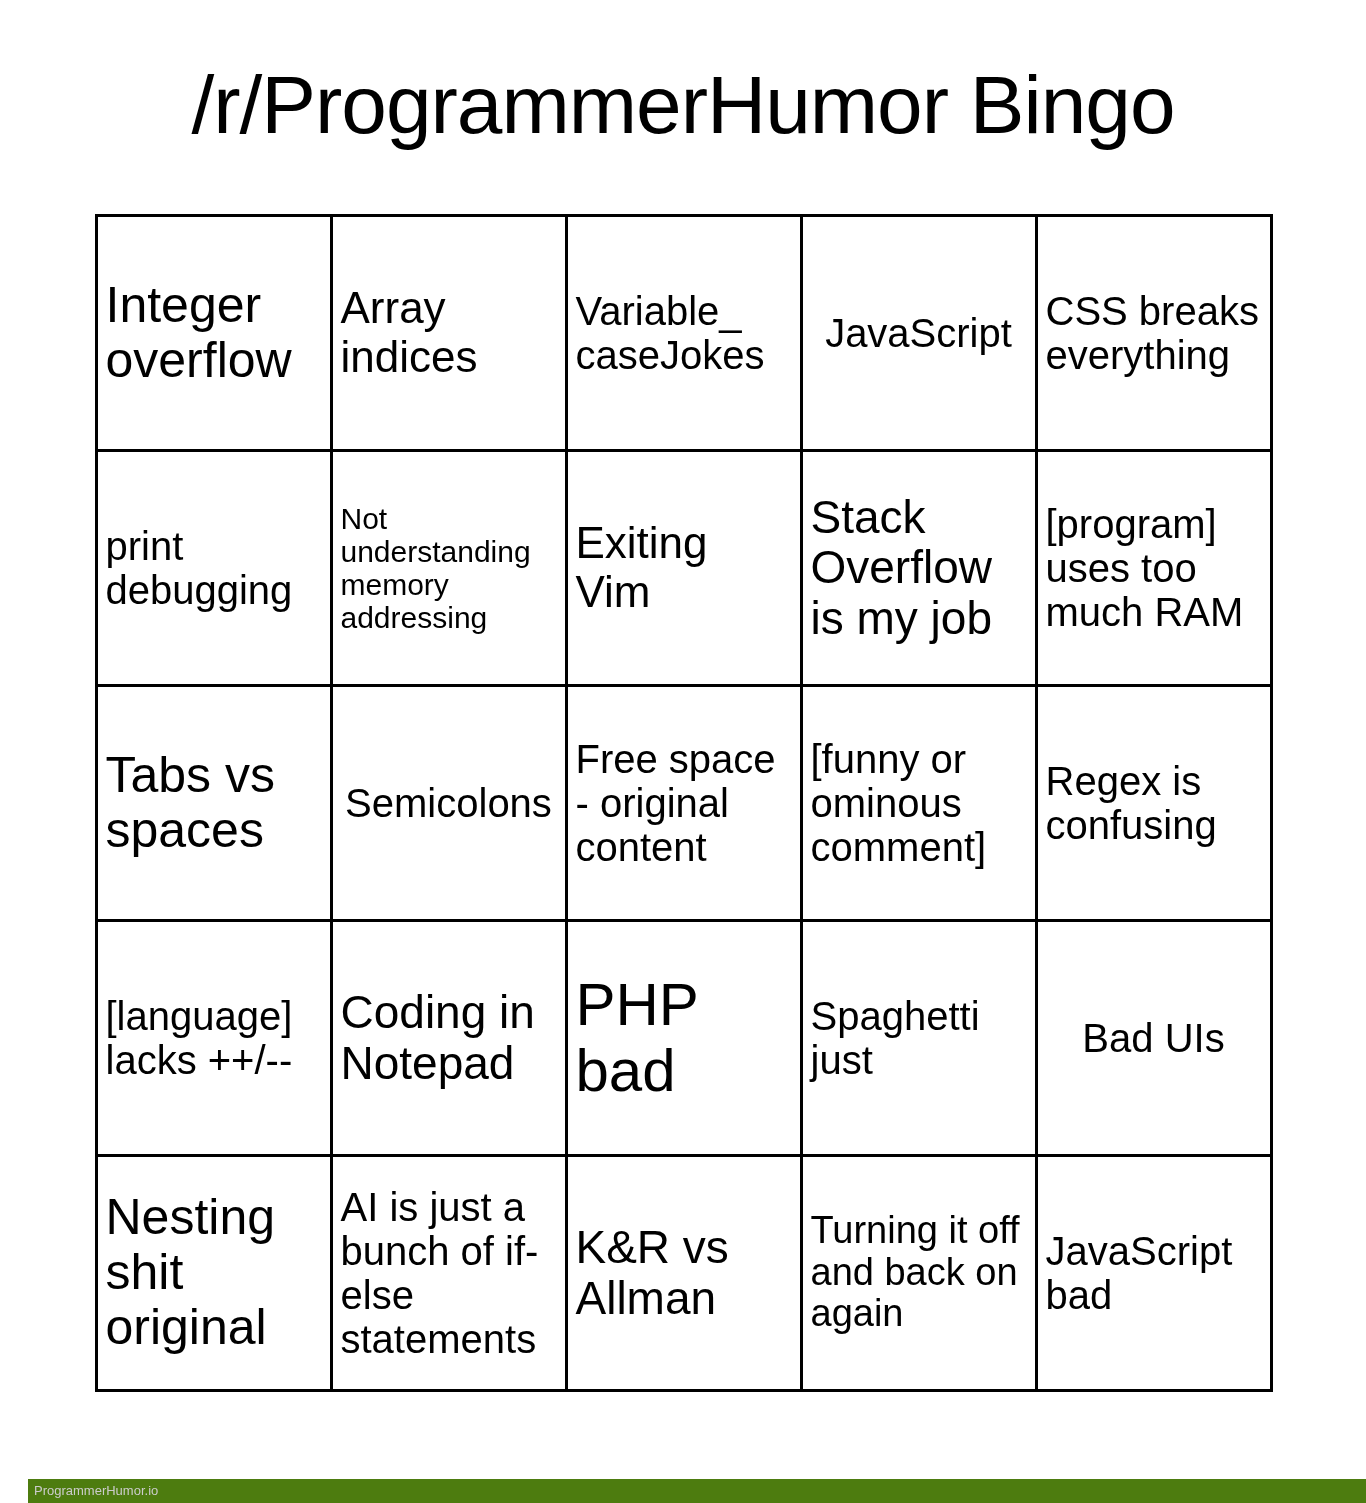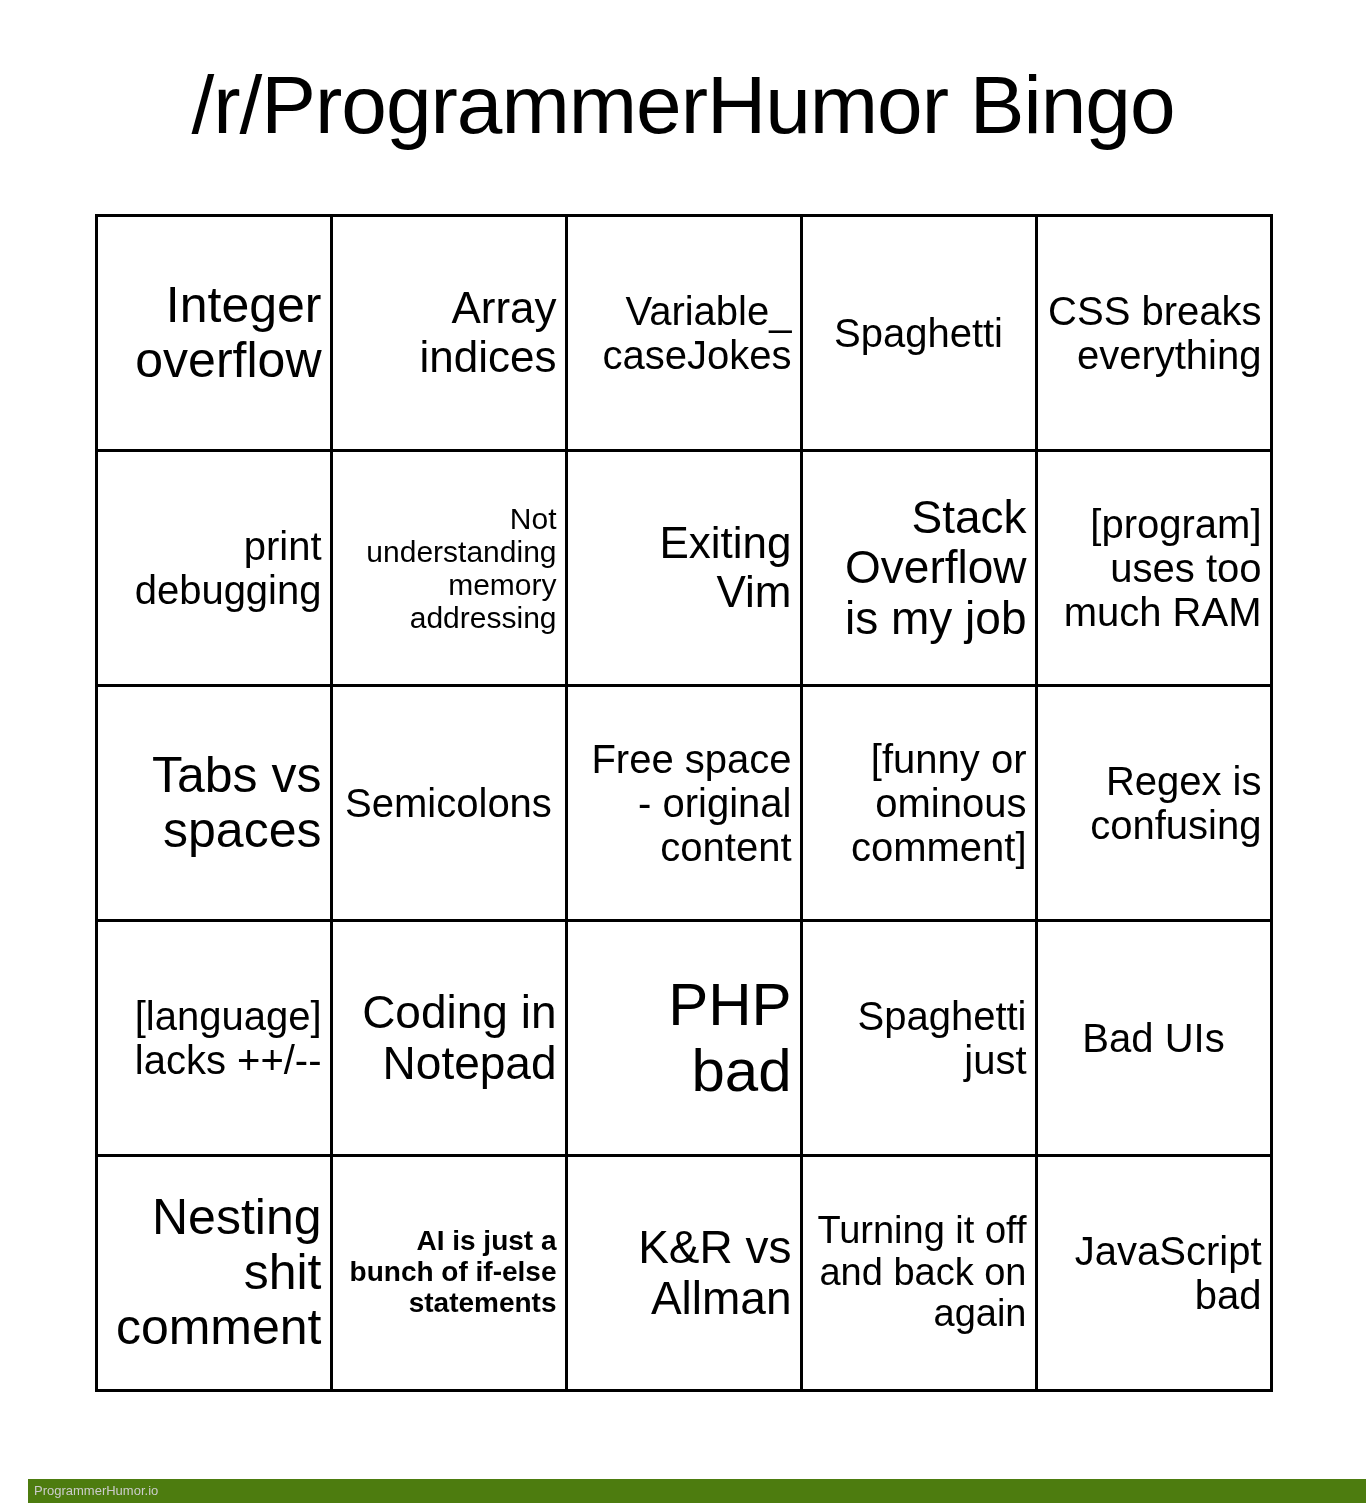--- a/index.html
+++ b/index.html
@@ -1,23 +1,23 @@
 <!DOCTYPE html>
 <html><head>
   <meta charset="utf-8">
   <style>
     * { box-sizing: border-box; margin: 0; padding: 0; }
     html, body { width: 1366px; height: 1503px; background: #fff; font-family: Arial, Helvetica, sans-serif; color: #000; }
     .page { width: 1366px; height: 1503px; position: relative; background: #fff; border-radius: 24px; }
     .title { text-align: center; font-size: 82px; font-weight: 400; padding-top: 58px; letter-spacing: -1px; }
     .grid { position: absolute; top: 215px; left: 96px; width: 1175px; height: 1175px; display: grid; grid-template-columns: repeat(5, 1fr); grid-template-rows: repeat(5, 1fr); }
-    .cell { border: 3px solid #000; margin: -1.5px; display: flex; align-items: center; justify-content: center; text-align: right; padding: 10px 8px; line-height: 1.1; }
+    .cell { border: 3px solid #000; margin: -1.5px; display: flex; align-items: center; justify-content: center; text-align: left; padding: 10px 8px; line-height: 1.1; }
     .cell span { display: block; }
     .fs-30 { font-size: 30px; }
-    .fs-34 { font-size: 28px; font-weight: bold; }
+    .fs-34 { font-size: 40px; }
     .fs-38 { font-size: 38px; }
     .fs-40 { font-size: 40px; }
     .fs-42 { font-size: 40px; }
     .fs-46 { font-size: 46px; }
     .fs-50 { font-size: 50px; }
     .fs-54 { font-size: 44px; }
     .fs-60 { font-size: 60px; }
     .watermark { position: absolute; bottom: 0; left: 0; width: 100%; height: 24px; background: #4d7c0f; margin-left: 28px; }
     .watermark-text { color: #ccc; font-size: 13px; font-family: Arial, sans-serif; padding-left: 6px; line-height: 24px; }
   </style>
@@ -33,21 +33,21 @@
         <span class="fs-50">Integer overflow</span>
       </div>
     <div class="cell">
         <span class="fs-54">Array indices</span>
       </div>
     <div class="cell">
         <span class="fs-40">Variable_
 caseJokes</span>
       </div>
     <div class="cell">
-        <span class="fs-42">Spaghetti</span>
+        <span class="fs-42">JavaScript</span>
       </div>
     <div class="cell">
         <span class="fs-42">CSS breaks everything</span>
       </div>
 
     <div class="cell">
         <span class="fs-40">print debugging</span>
       </div>
     <div class="cell">
         <span class="fs-30">Not understanding memory addressing</span>
@@ -88,21 +88,21 @@
         <span class="fs-60">PHP bad</span>
       </div>
     <div class="cell">
         <span class="fs-42">Spaghetti just</span>
       </div>
     <div class="cell">
         <span class="fs-42">Bad UIs</span>
       </div>
 
     <div class="cell">
-        <span class="fs-50">Nesting shit comment</span>
+        <span class="fs-50">Nesting shit original</span>
       </div>
     <div class="cell">
         <span class="fs-34">AI is just a bunch of if-else statements</span>
       </div>
     <div class="cell">
         <span class="fs-46">K&amp;R vs Allman</span>
       </div>
     <div class="cell">
         <span class="fs-38">Turning it off and back on again</span>
       </div>

